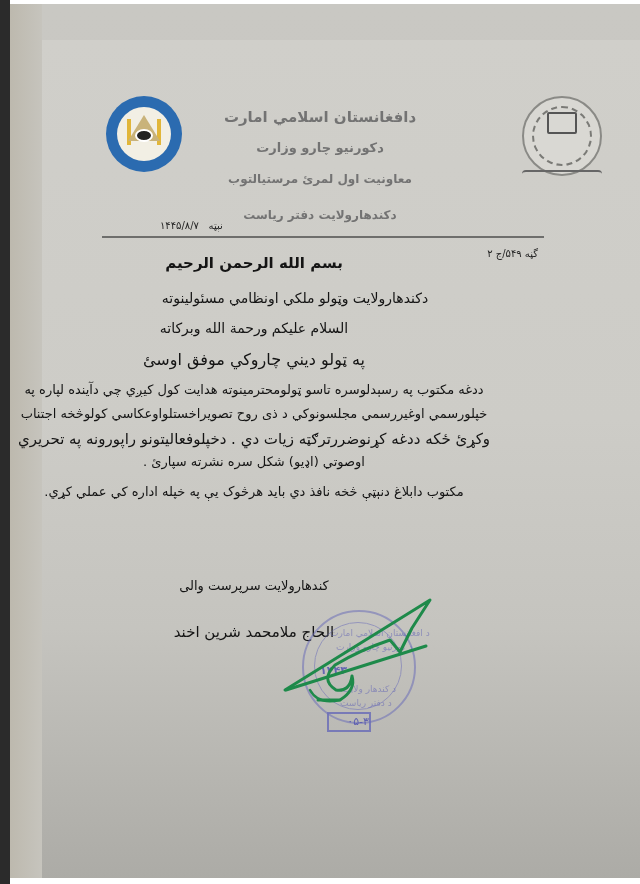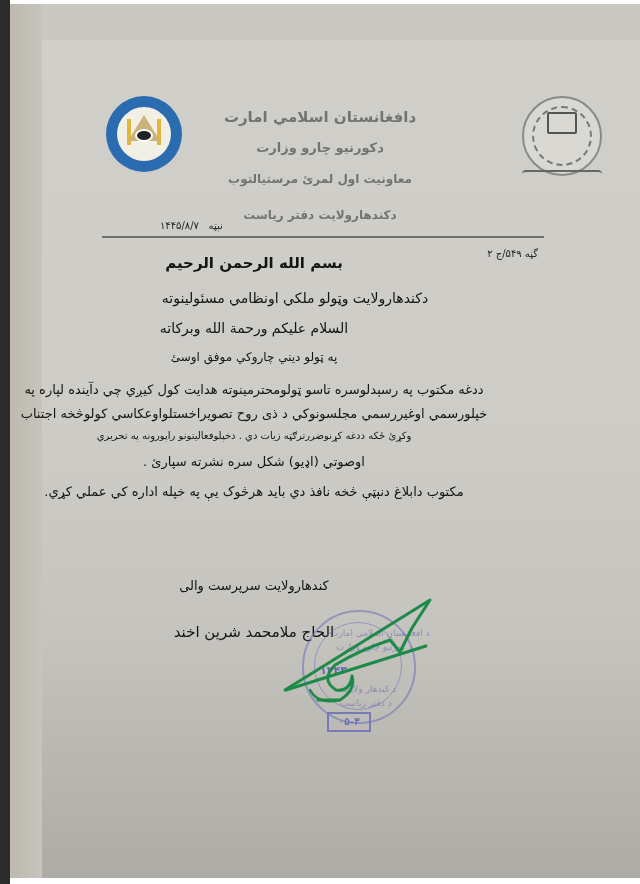--- a/index.html
+++ b/index.html
@@ -52,21 +52,21 @@
   .body-line { position:absolute; width:508px; left:0; text-align:center; color:#141414; font-size:14px; }
 
   .stamp {
     position:absolute; left:302px; top:610px; width:110px; height:110px; border-radius:50%;
     border:2px solid #6d6fb8; opacity:0.55;
   }
   .stamp .inner { position:absolute; left:10px; top:10px; width:86px; height:86px; border-radius:50%; border:1px solid #6d6fb8; }
   .stamp-year { position:absolute; left:320px; top:664px; color:#4e50b0; font-size:11px; font-weight:bold; opacity:0.8; }
   .stamp-box {
     position:absolute; left:327px; top:712px; width:40px; height:16px;
-    border:2px solid #6d6fb8; color:#4e50b0; font-size:11px; text-align:center; line-height:16px; opacity:0.85;
+    border:2px solid #6d6fb8; color:#4e50b0; font-size:11px; text-align:right; line-height:16px; opacity:0.85;
   }
   .stamp-text { position:absolute; color:#6a6cb5; font-size:9px; opacity:0.6; direction:rtl; }
   svg.sig { position:absolute; left:0; top:0; }
 </style>
 </head>
 <body>
 
 <div class="left-strip"></div>
 
 <div class="photo">
@@ -103,25 +103,25 @@
   &nbsp;
   <span>۱۴۴۵/۸/۷</span>
 </div>
 
 <div class="sep"></div>
 
 <div class="body-line rtl" style="top:254px;font-size:15px;font-weight:bold;">بسم الله الرحمن الرحيم</div>
 
 <div class="body-line rtl" style="top:290px;font-size:14px;padding-left:41px;">دکندهارولايت وټولو ملکي اونظامي مسئولينوته</div>
 <div class="body-line rtl" style="top:320px;font-size:14px;">السلام عليکم ورحمة الله وبرکاته</div>
-<div class="body-line rtl" style="top:350px;font-size:12px;text-align:center;">په ټولو ديني چاروکي موفق اوسئ</div>
+<div class="body-line rtl" style="top:350px;font-size:16px;text-align:center;">په ټولو ديني چاروکي موفق اوسئ</div>
 
 <div class="body-line rtl" style="top:382px;font-size:13px;">ددغه مکتوب په رسېدلوسره تاسو ټولومحترمينوته هدايت کول کيږي چي دآينده لپاره په</div>
 <div class="body-line rtl" style="top:406px;font-size:13px;">خپلورسمي اوغيررسمي مجلسونوکي د ذی روح تصويراخستلواوعکاسي کولوڅخه اجتناب</div>
-<div class="body-line rtl" style="top:430px;font-size:10px;">وکړئ ځکه ددغه کړنوضررترګټه زيات دي . دخپلوفعاليتونو راپورونه په تحريري</div>
+<div class="body-line rtl" style="top:430px;font-size:15px;">وکړئ ځکه ددغه کړنوضررترګټه زيات دي . دخپلوفعاليتونو راپورونه په تحريري</div>
 <div class="body-line rtl" style="top:454px;font-size:13px;">اوصوتي (اډيو) شکل سره نشرته سپارئ .</div>
 <div class="body-line rtl" style="top:484px;font-size:13px;">مکتوب دابلاغ دنېټې څخه نافذ دي بايد هرڅوک يې په خپله اداره کي عملي کړي.</div>
 
 <div class="body-line rtl" style="top:578px;font-size:13px;">کندهارولايت سرپرست والی</div>
 <div class="body-line rtl" style="top:623px;font-size:15px;">الحاج ملامحمد شرين اخند</div>
 
 <div class="stamp">
     <div class="inner"></div>
   </div>
 <div class="stamp-text" style="left:330px;top:628px;">د افغانستان اسلامي امارت</div>

